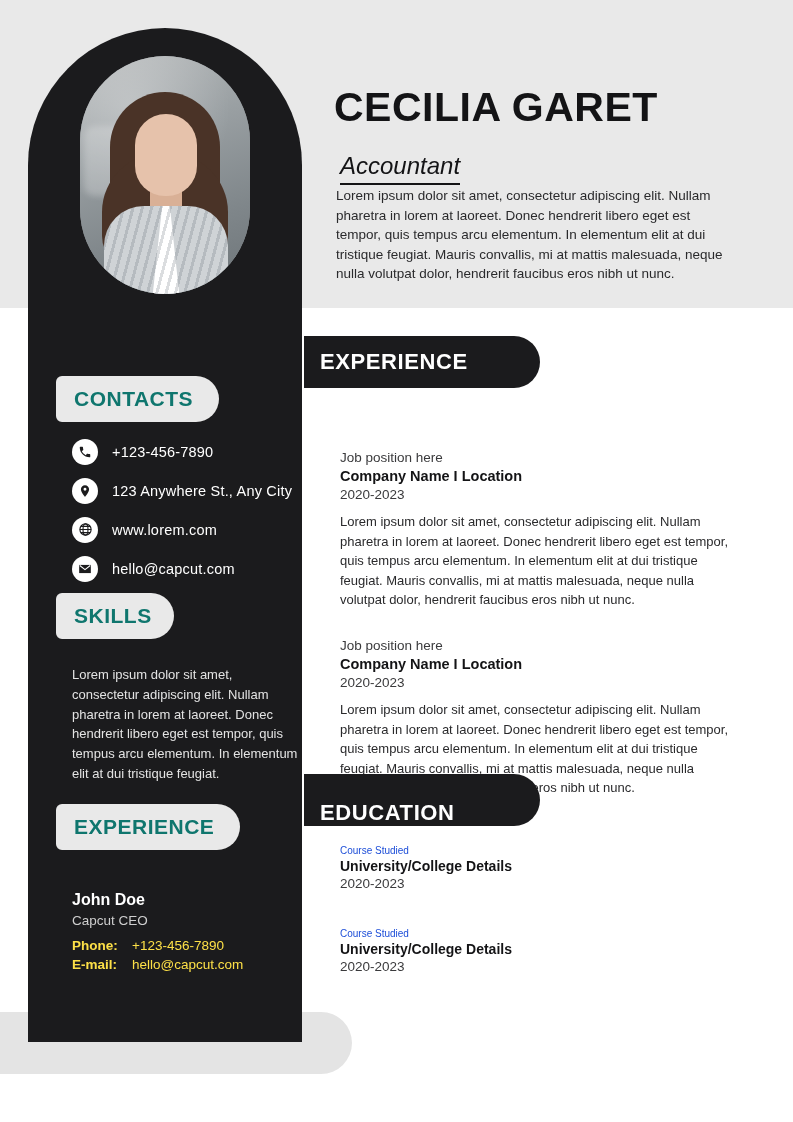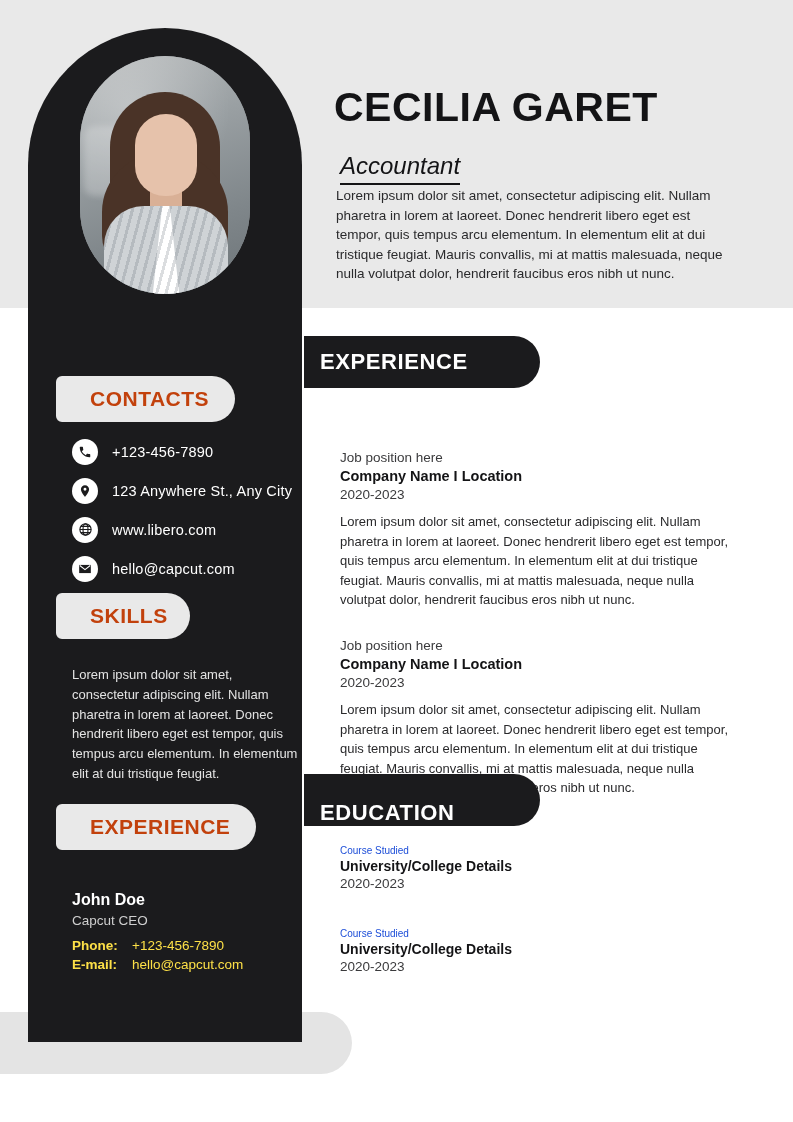--- a/index.html
+++ b/index.html
@@ -153,25 +153,25 @@
     background: rgba(255,255,255,0.22);
     filter: blur(3px);
   }
 
   
   .pill {
     position: absolute;
     left: 28px;
     height: 46px;
     background: #e9e9e9;
-    color: #c2410c;
+    color: #0f766e;
     border-radius: 6px 23px 23px 6px;
     display: flex;
     align-items: center;
-    padding: 0 26px 0 34px;
+    padding: 0 26px 0 18px;
     font-weight: bold;
     font-size: 21px;
     letter-spacing: 0.5px;
   }
 
   .contacts-list {
     position: absolute;
     left: 44px;
     top: 406px;
     width: 250px;
@@ -375,21 +375,21 @@
       </div>
 
       <div class="contact-row">
         <span class="contact-ico">
           <svg width="15" height="15" viewBox="0 0 24 24" fill="none" stroke="#1b1b1d" stroke-width="1.8">
             <circle cx="12" cy="12" r="9"></circle>
             <ellipse cx="12" cy="12" rx="4" ry="9"></ellipse>
             <path d="M3 12h18M4.5 7h15M4.5 17h15"></path>
           </svg>
         </span>
-        <span class="contact-txt">www.libero.com</span>
+        <span class="contact-txt">www.lorem.com</span>
       </div>
 
       <div class="contact-row">
         <span class="contact-ico">
           <svg width="14" height="14" viewBox="0 0 24 24" fill="#1b1b1d">
             <path d="M2 5h20v14H2z" fill="#1b1b1d"></path>
             <path d="M3 6l9 7 9-7" stroke="#ffffff" stroke-width="1.8" fill="none"></path>
           </svg>
         </span>
         <span class="contact-txt">hello@capcut.com</span>

